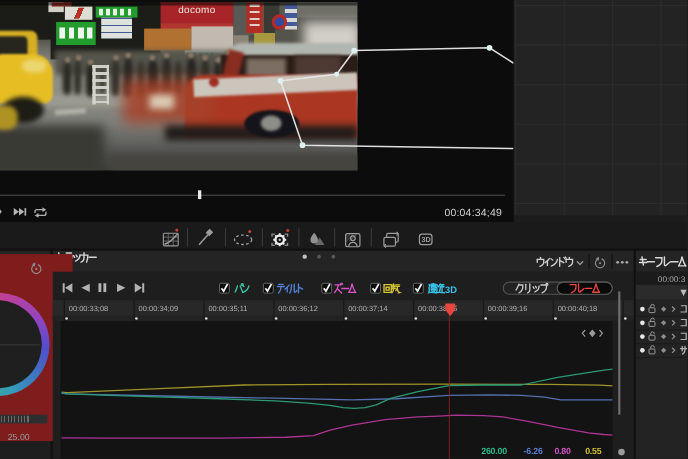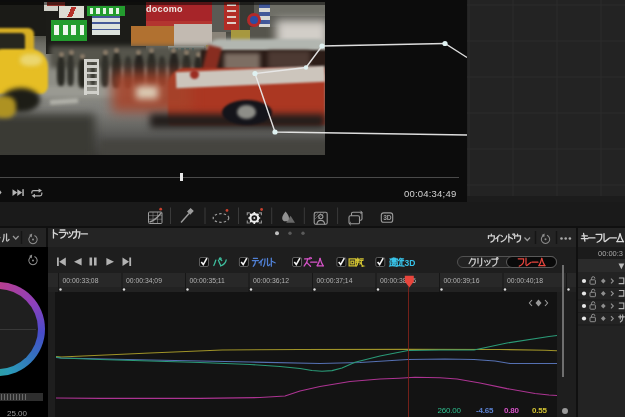--- a/index.html
+++ b/index.html
@@ -179,21 +179,21 @@
 <div class="a" style="left:44px;top:0;width:14px;height:9px;background:#cfcfc7"></div>
 <div class="a" style="left:47px;top:0;width:18px;height:4px;background:#983028"></div>
 <div class="a" style="left:59px;top:4px;width:25px;height:12px;background:#ddddd4"></div>
 <div class="a" style="left:60px;top:5px;width:23px;height:10px;background:linear-gradient(115deg,transparent 42%,#bc3028 42%,#bc3028 60%,transparent 60%)"></div>
 <div class="a" style="left:87px;top:4px;width:38px;height:10px;background:#1e9e2a"></div>
 <div class="a" style="left:90px;top:6px;width:32px;height:6px;background:repeating-linear-gradient(90deg,#e8f4e8 0 3.5px,#1e9e2a 3.5px 6.5px)"></div>
 <div class="a" style="left:92px;top:14px;width:28px;height:19px;background:repeating-linear-gradient(#44599c 0 1.6px,#dde2dc 1.6px 6.4px)"></div>
 <div class="a" style="left:51px;top:18px;width:36px;height:21px;background:#1e9e2a"></div>
 <div class="a" style="left:54px;top:23px;width:30px;height:10px;background:repeating-linear-gradient(90deg,#eef6ee 0 5px,#1e9e2a 5px 8.5px)"></div>
 <div class="a" style="left:146px;top:0;width:66px;height:19px;background:#ac2428"></div>
-<div class="a" style="left:146px;top:2px;width:66px;height:15px;color:#efe9e4;font-size:9px;font-weight:bold;text-align:left;letter-spacing:.3px">docomo</div>
+<div class="a" style="left:146px;top:2px;width:66px;height:15px;color:#efe9e4;font-size:9px;font-weight:normal;text-align:center;letter-spacing:.3px">docomo</div>
 <div class="a" style="left:146px;top:19px;width:66px;height:7px;background:#b8342e"></div>
 <div class="a" style="left:224px;top:0;width:15px;height:28px;background:#b82c24"></div>
 <div class="a" style="left:227px;top:2px;width:9px;height:24px;background:repeating-linear-gradient(#e0d0c8 0 2px,#b82c24 2px 6px)"></div>
 <div class="a" style="left:259px;top:2px;width:11px;height:23px;background:repeating-linear-gradient(#41589c 0 4px,#d8d8d4 4px 8px)"></div>
 <div class="a" style="left:247px;top:11px;width:14px;height:14px;background:#2a4ca8;border:3px solid #b82828;border-radius:50%;box-sizing:border-box"></div>
 <div class="a" style="left:243px;top:10px;width:3px;height:44px;background:#3a3a36"></div>
 <div class="a" style="left:131px;top:24px;width:43px;height:20px;background:#b4712c"></div>
 <div class="a" style="left:174px;top:22px;width:38px;height:24px;background:#c2bab0"></div>
 <div class="a" style="left:212px;top:30px;width:14px;height:14px;background:#8a8478"></div>
 <div class="a" style="left:168px;top:44px;width:36px;height:9px;background:#dce4e0"></div>
@@ -419,21 +419,21 @@
       <g transform="translate(609.0,233.5) scale(0.818)" color="#d8d8d8">
         <use href="#g-dash" style="color:#d8d8d8"></use>
       </g>
       <g transform="translate(616.1,233.5) scale(0.818)" color="#d8d8d8">
         <use href="#g-mu" style="color:#d8d8d8"></use>
       </g>
     </g>
 </svg>
 <div class="a" style="left:46px;top:226px;width:2px;height:191px;background:#101010"></div>
 <div class="a" style="left:576px;top:226px;width:2px;height:191px;background:#101010"></div>
-<div class="a" style="left:0;top:247px;width:66px;height:170px;background:#000000;overflow:hidden">
+<div class="a" style="left:0;top:231px;width:66px;height:170px;background:#7f1d1d;overflow:hidden">
 <svg class="a" style="left:0;top:0" width="46" height="170">
 <g stroke="#8e8e8e" stroke-width="1.05" fill="none">
 <path d="M34.44,9.55 A4.2,4.2 0 1 1 31.56,9.55"></path>
 </g>
 <path d="M32.2,7.6 l-3,1.5 l2.5,2.3 Z" fill="#8e8e8e"></path>
 <circle cx="33" cy="13.5" r="1" fill="#8e8e8e"></circle>
 </svg>
 <div class="a" style="left:-49px;top:35px;width:94px;height:94px;border-radius:50%;opacity:.92;
 background:conic-gradient(from 0deg, #c8449a, #9a46cc 55deg, #4e52dc 95deg, #3a78d0 125deg, #2fa8c8 165deg, #35b490 205deg, #9ab043 260deg, #c86a3a 310deg, #c8449a 360deg)"></div>
 <div class="a" style="left:-42px;top:42px;width:80px;height:80px;border-radius:50%;background:#1f1f1f"></div>
@@ -586,22 +586,22 @@
 <path d="M1.0,65.0 L6.0,66.0 L45.0,67.5 L95.0,69.0 L145.0,70.5 L195.0,72.5 L225.0,74.5 L245.0,76.5 L257.0,78.5 L267.0,79.3 L277.0,78.6 L287.0,76.0 L300.0,70.2 L325.0,64.0 L353.0,58.5 L385.0,58.0 L419.0,58.0 L452.0,51.0 L494.0,44.5 L502.0,43.5" fill="none" stroke="#2a9a77" stroke-width="1.15" stroke-linejoin="round"></path>
 <path d="M1.0,106.0 L45.0,106.3 L145.0,106.3 L205.0,105.5 L230.0,104.0 L245.0,99.0 L265.0,94.5 L295.0,89.5 L325.0,87.0 L344.0,86.2 L360.0,85.3 L385.0,85.8 L402.0,87.0 L425.0,91.0 L452.0,96.6 L480.0,101.5 L494.0,103.0 L502.0,103.5" fill="none" stroke="#ac3492" stroke-width="1.15" stroke-linejoin="round"></path>
 <path d="M477,8 l-2.6,3 l2.6,3" stroke="#999" stroke-width="1.1" fill="none"></path>
 <path d="M483.5,7.5 l3,3.5 l-3,3.5 l-3,-3.5 Z" fill="#999"></path>
 <path d="M490,8 l2.6,3 l-2.6,3" stroke="#999" stroke-width="1.1" fill="none"></path>
 </svg>
 <div class="a" style="left:408.4px;top:287px;width:1.1px;height:130px;background:rgba(140,36,28,.8)"></div>
 <svg class="a" style="left:403.5px;top:274.5px" width="11" height="14">
 <path d="M0.8,0.8 H9.8 V6.5 L5.3,12.5 L0.8,6.5 Z" fill="#e8453c"></path>
 </svg>
-<div class="a" style="left:437.5px;top:405.5px;font-size:8px;font-weight:normal;letter-spacing:-.2px;color:#2fbf8f">260.00</div>
-<div class="a" style="left:476px;top:405.5px;font-size:8px;font-weight:bold;letter-spacing:-.2px;color:#5a80d0">-4.65</div>
+<div class="a" style="left:437.5px;top:405.5px;font-size:8px;font-weight:bold;letter-spacing:-.2px;color:#2fbf8f">260.00</div>
+<div class="a" style="left:476px;top:405.5px;font-size:8px;font-weight:bold;letter-spacing:-.2px;color:#5a80d0">-6.26</div>
 <div class="a" style="left:504px;top:405.5px;font-size:8px;font-weight:bold;letter-spacing:-.2px;color:#d653c8">0.80</div>
 <div class="a" style="left:532px;top:405.5px;font-size:8px;font-weight:bold;letter-spacing:-.2px;color:#d2c332">0.55</div>
 <div class="a" style="left:562.2px;top:265px;width:2px;height:112px;background:#6e6e6e"></div>
 <div class="a" style="left:561.5px;top:408px;width:6px;height:6px;border-radius:50%;background:#9a9a9a"></div>
 <div class="a" style="left:578px;top:247px;width:47px;height:170px;background:#232323"></div>
 <div class="a" style="left:578px;top:247px;width:47px;height:12px;background:#1b1b1b"></div>
 <div class="a" style="left:598px;top:248.5px;width:30px;color:#a8a8a8;font-size:7.5px">00:00:3</div>
 <div class="a" style="left:578px;top:259px;width:47px;height:13px;background:#2b2b2b"></div>
 <svg class="a" style="left:578px;top:259px" width="47" height="13">
 <path d="M40.5,4.5 H46.3 L43.4,10.2 Z" fill="#bcbcbc"></path>

